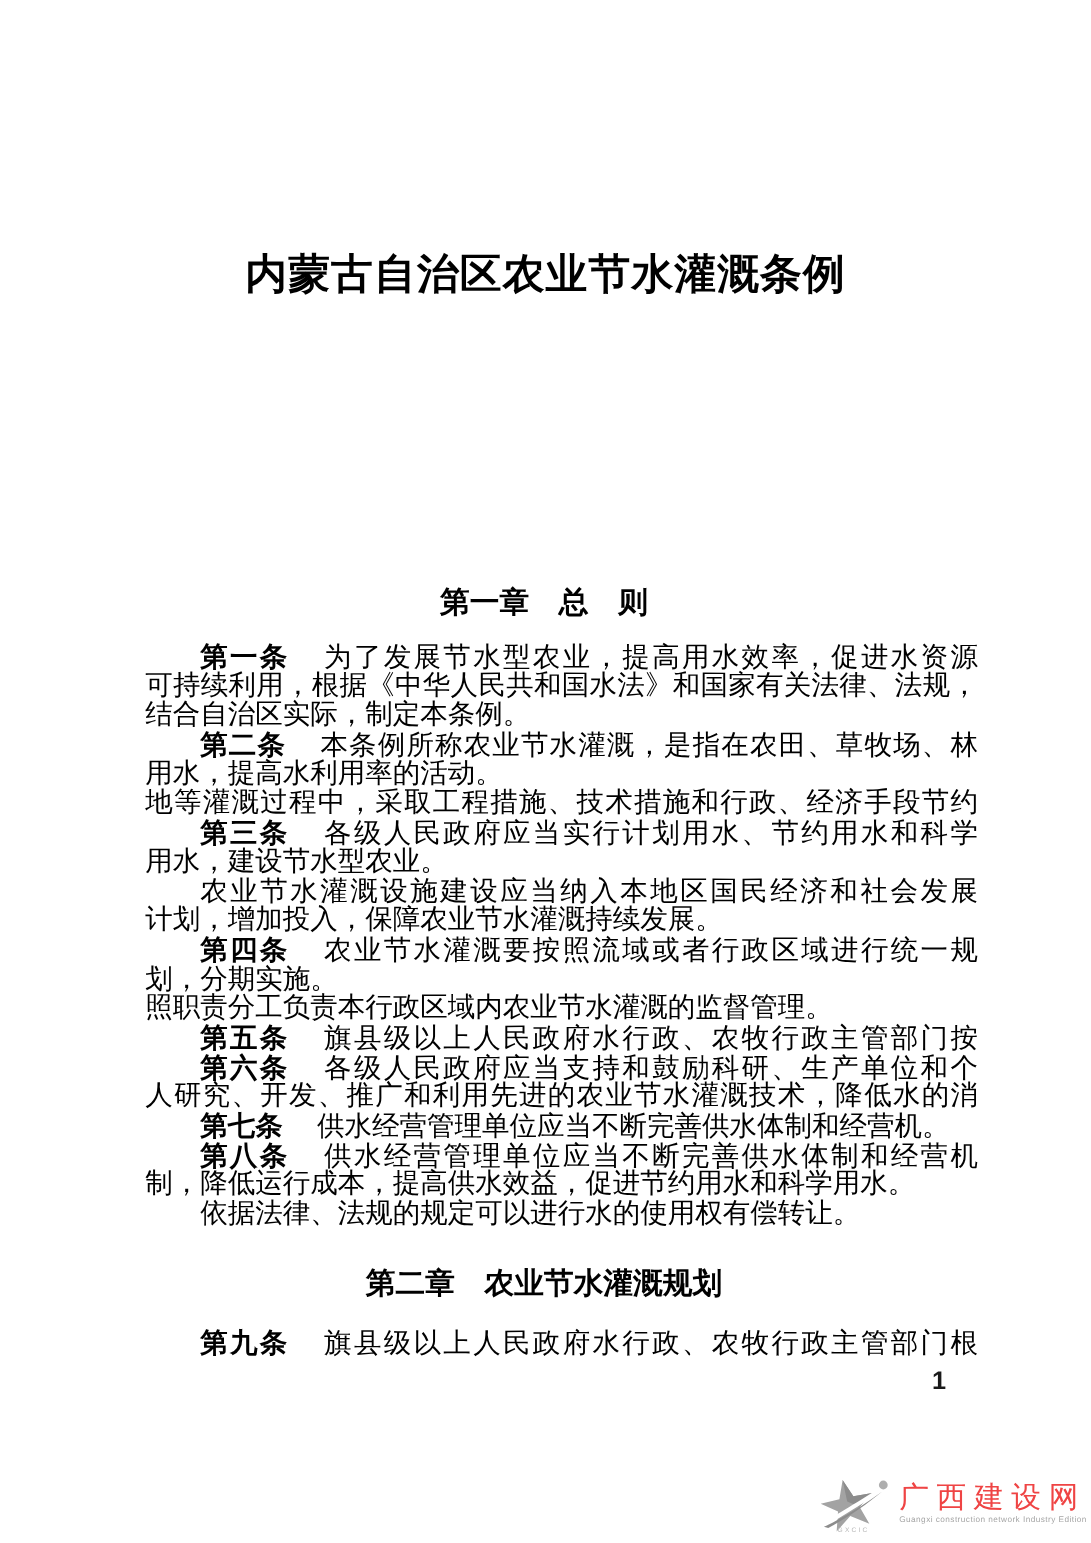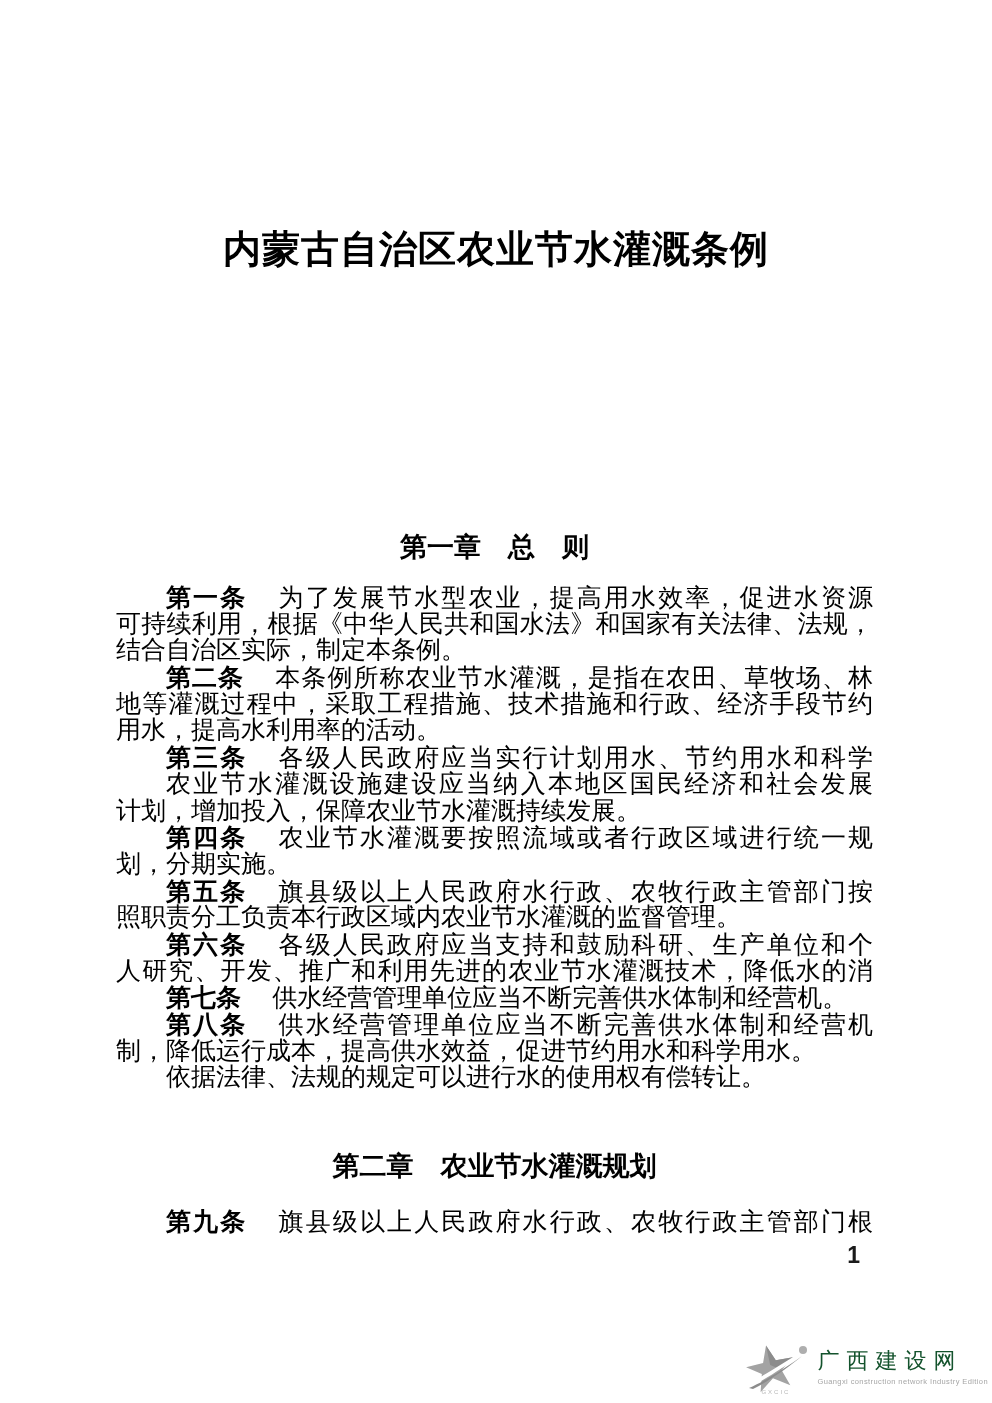--- a/index.html
+++ b/index.html
@@ -50,21 +50,21 @@
     font-family: "Liberation Sans", sans-serif;
     font-weight: 700;
     font-size: 27px;
     line-height: 36px;
     color: #000000;
   }
   #heading1 { top: 529px; }
   #heading2 { top: 1148px; }
   .body-block {
     position: absolute;
-    left: 116px;
+    left: 132px;
     width: 757px;
     font-family: "Liberation Serif", serif;
     font-size: 25px;
     color: #000000;
   }
   #body1 { top: 584px; }
   #body2 { top: 1206px; }
   #body1 .doc-line { line-height: 26.7px; height: 26.7px; }
   #body2 .doc-line { line-height: 30px; height: 30px; }
   .doc-line { white-space: nowrap; }
@@ -103,23 +103,23 @@
     left: 22px;
     bottom: 2px;
     font-family: "Liberation Sans", sans-serif;
     font-size: 6px;
     letter-spacing: 2px;
     color: #b8b8b8;
   }
   .wm-text-col { padding-top: 8px; }
   .wm-brand {
     font-family: "Liberation Sans", sans-serif;
-    font-size: 22px;
+    font-size: 27px;
     letter-spacing: 7px;
-    color: #14532d;
+    color: #ef4444;
     line-height: 28px;
     white-space: nowrap;
   }
   .wm-caption {
     font-family: "Liberation Sans", sans-serif;
     font-size: 7.5px;
     letter-spacing: 0.4px;
     color: #a6a6a6;
     margin-top: 2px;
     white-space: nowrap;
@@ -133,29 +133,30 @@
   <h1 class="doc-title">内蒙古自治区农业节水灌溉条例</h1>
 
 
   <h2 class="chapter-heading" id="heading1">第一章　总　则</h2>
 
   <div class="body-block" id="body1">
       <div class="doc-line indent full"><span class="art-num">第一条</span><span>为了发展节水型农业，提高用水效率，促进水资源</span></div>
       <div class="doc-line full"><span>可持续利用，根据《中华人民共和国水法》和国家有关法律、法规，</span></div>
       <div class="doc-line"><span>结合自治区实际，制定本条例。</span></div>
       <div class="doc-line indent full"><span class="art-num">第二条</span><span>本条例所称农业节水灌溉，是指在农田、草牧场、林</span></div>
+      <div class="doc-line"><span>用水，提高水利用率的活动。</span></div>
       <div class="doc-line full"><span>地等灌溉过程中，采取工程措施、技术措施和行政、经济手段节约</span></div>
-      <div class="doc-line"><span>用水，提高水利用率的活动。</span></div>
       <div class="doc-line indent full"><span class="art-num">第三条</span><span>各级人民政府应当实行计划用水、节约用水和科学</span></div>
+      <div class="doc-line"><span>用水，建设节水型农业。</span></div>
       <div class="doc-line indent full"><span>农业节水灌溉设施建设应当纳入本地区国民经济和社会发展</span></div>
       <div class="doc-line"><span>计划，增加投入，保障农业节水灌溉持续发展。</span></div>
       <div class="doc-line indent full"><span class="art-num">第四条</span><span>农业节水灌溉要按照流域或者行政区域进行统一规</span></div>
       <div class="doc-line"><span>划，分期实施。</span></div>
+      <div class="doc-line"><span>照职责分工负责本行政区域内农业节水灌溉的监督管理。</span></div>
       <div class="doc-line indent full"><span class="art-num">第五条</span><span>旗县级以上人民政府水行政、农牧行政主管部门按</span></div>
-      <div class="doc-line"><span>照职责分工负责本行政区域内农业节水灌溉的监督管理。</span></div>
       <div class="doc-line indent full"><span class="art-num">第六条</span><span>各级人民政府应当支持和鼓励科研、生产单位和个</span></div>
       <div class="doc-line full"><span>人研究、开发、推广和利用先进的农业节水灌溉技术，降低水的消</span></div>
       <div class="doc-line indent"><span class="art-num">第七条</span><span>供水经营管理单位应当不断完善供水体制和经营机。</span></div>
       <div class="doc-line indent full"><span class="art-num">第八条</span><span>供水经营管理单位应当不断完善供水体制和经营机</span></div>
       <div class="doc-line"><span>制，降低运行成本，提高供水效益，促进节约用水和科学用水。</span></div>
       <div class="doc-line indent"><span>依据法律、法规的规定可以进行水的使用权有偿转让。</span></div>
     </div>
 
   <h2 class="chapter-heading" id="heading2">第二章　农业节水灌溉规划</h2>
 

